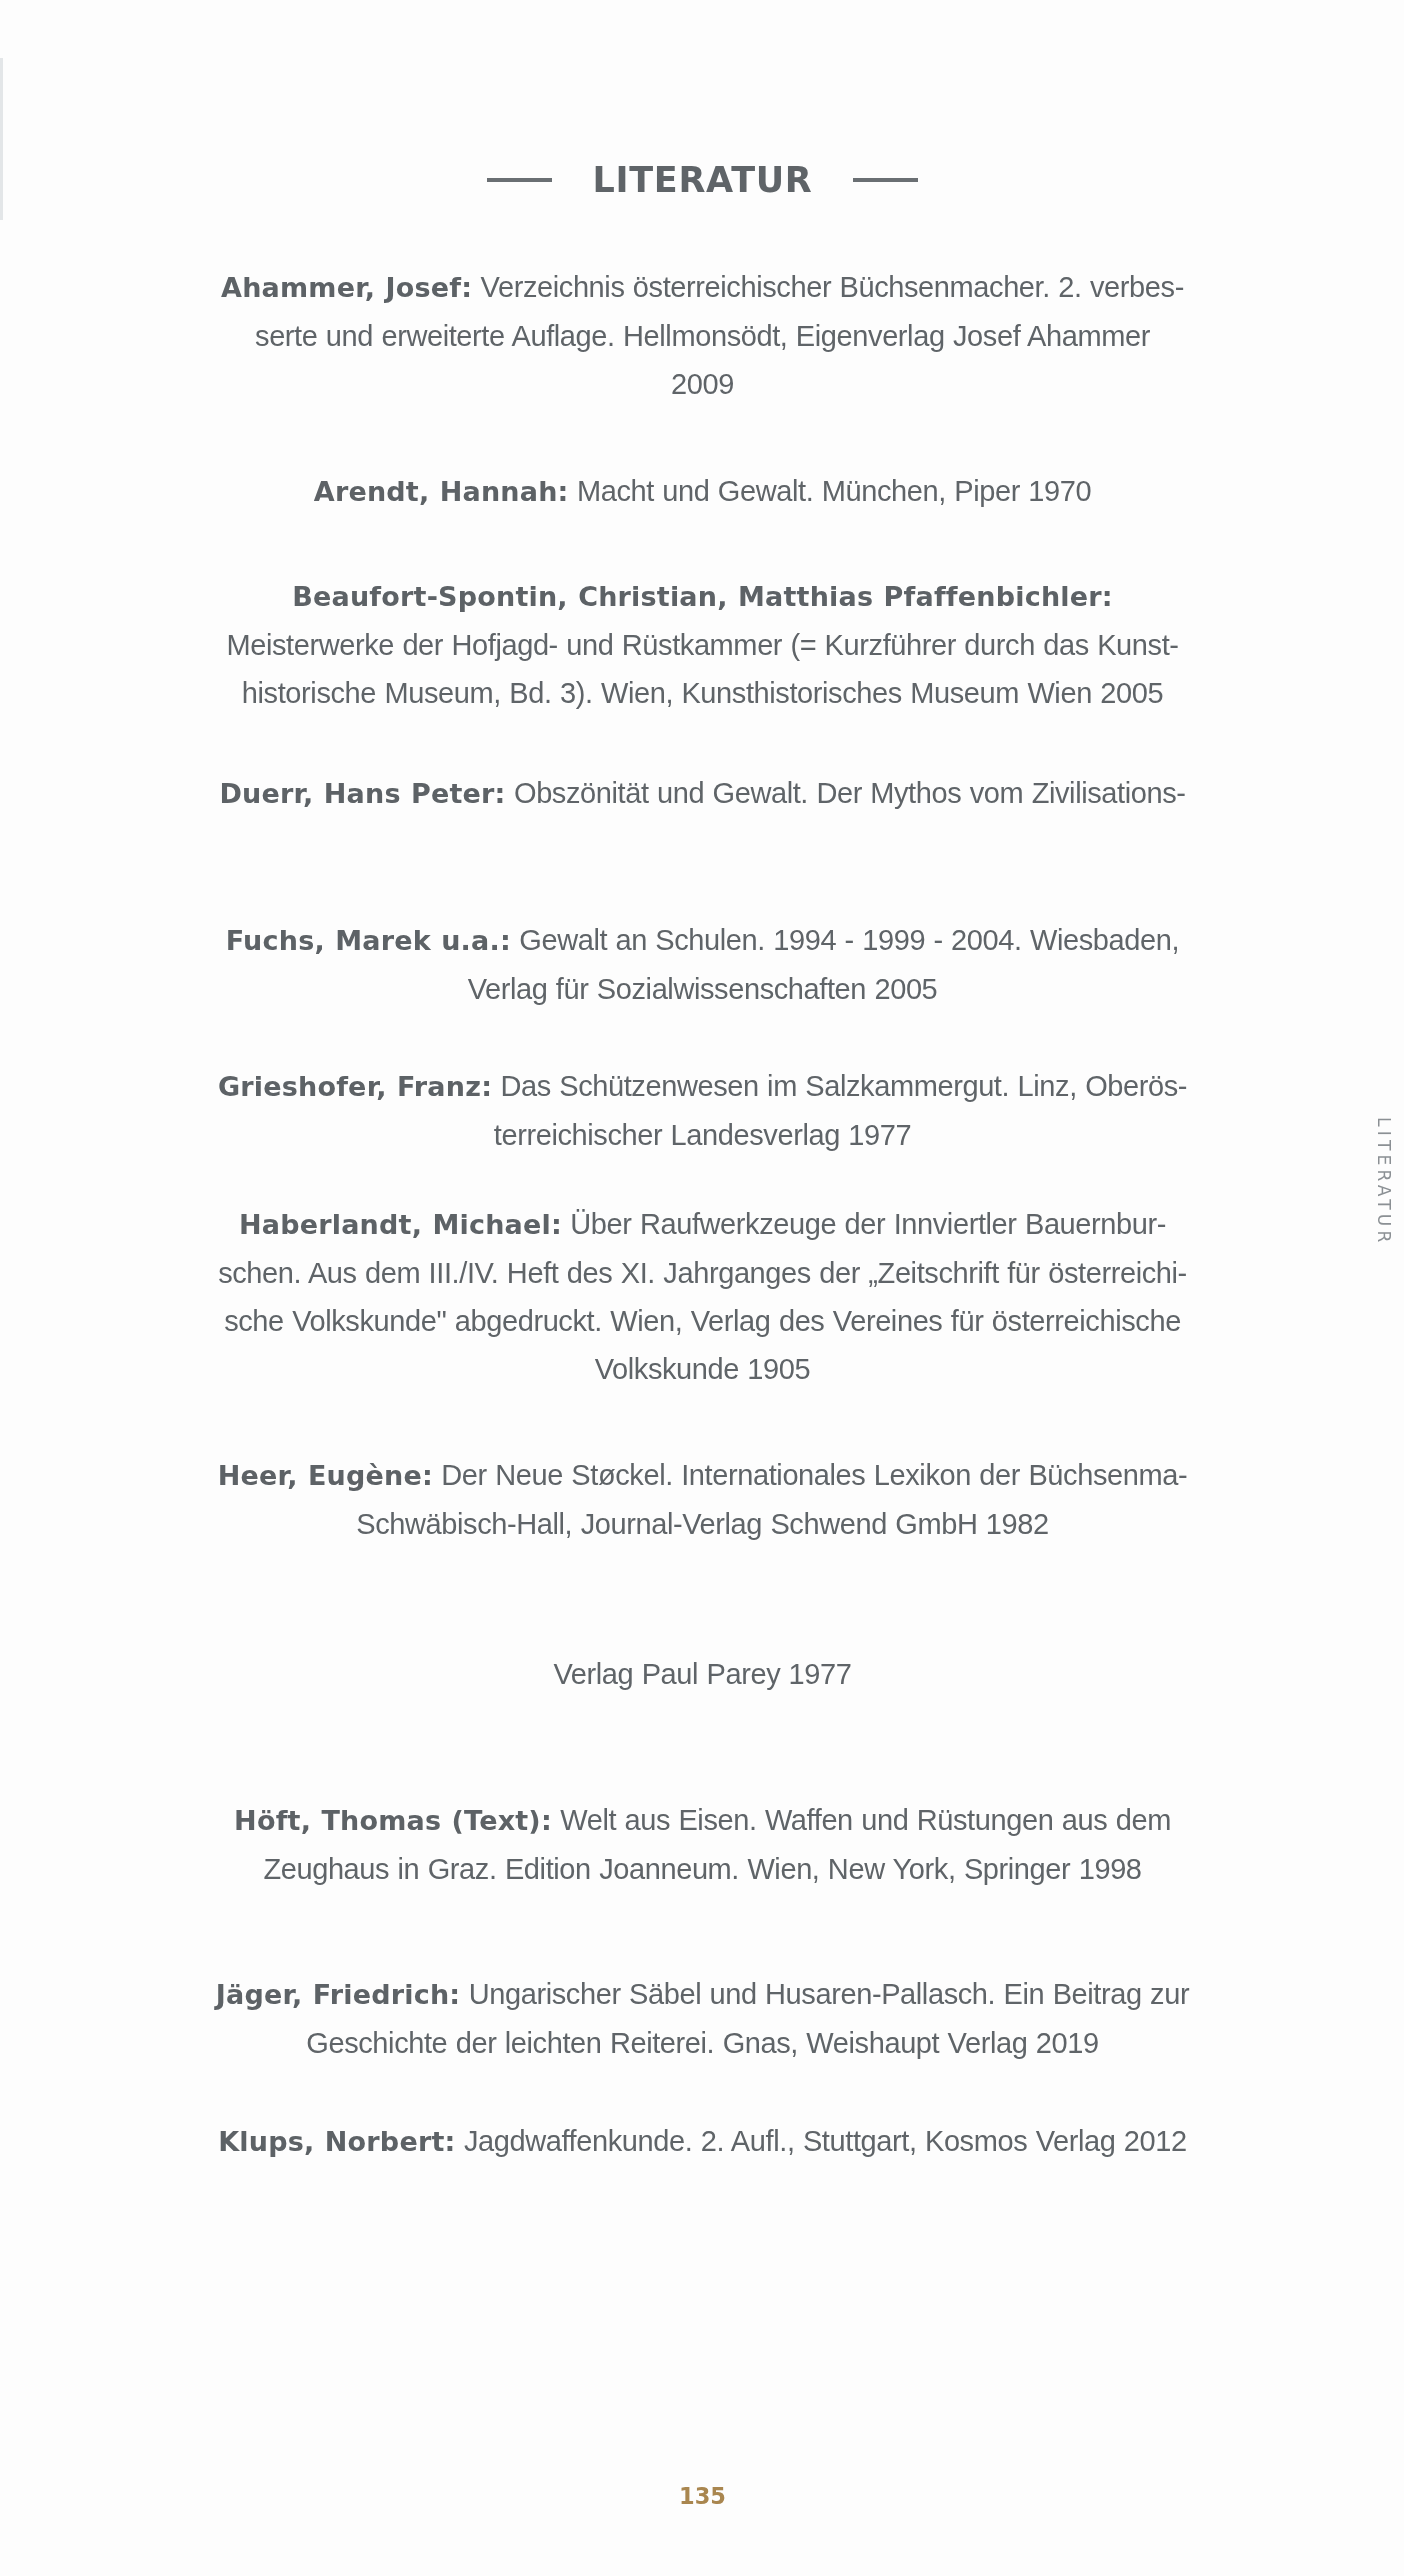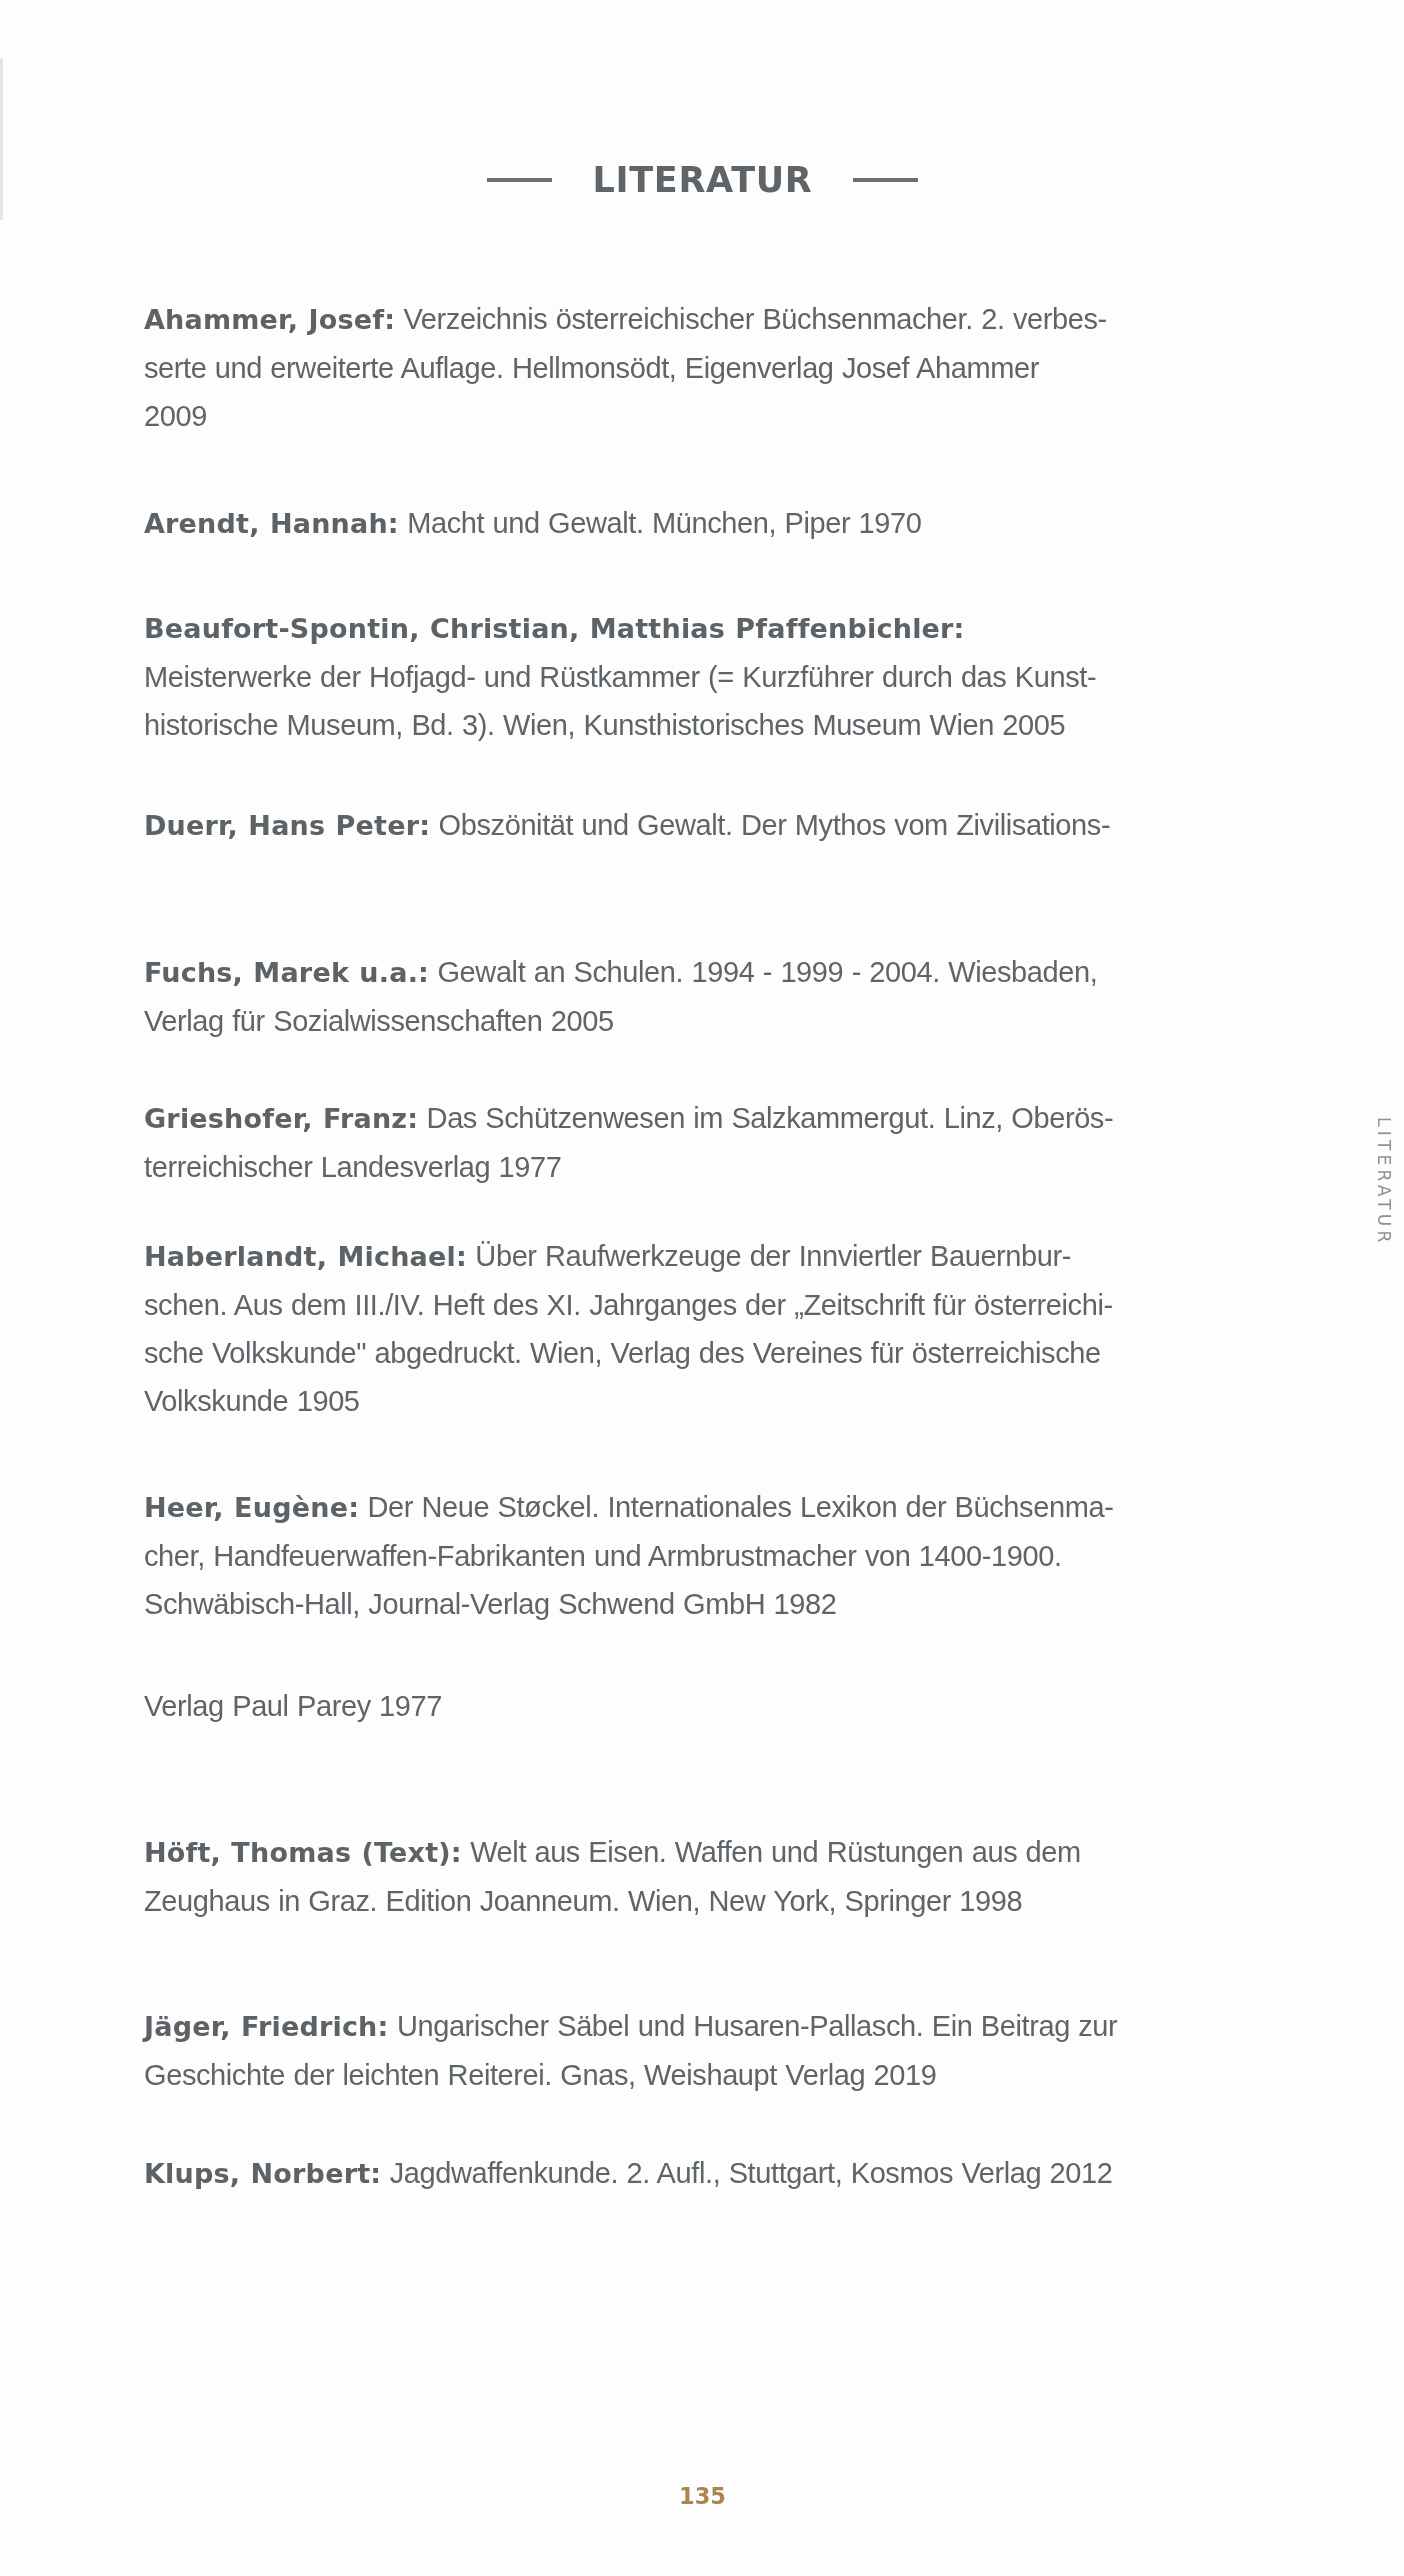--- a/index.html
+++ b/index.html
@@ -45,26 +45,26 @@
       letter-spacing: 0.7px;
       color: #5f6468;
     }
     .entries {
       position: absolute;
       top: 263px;
       left: 144px;
       width: 1117px;
     }
     .entry {
+      text-align: center;
       font-size: 29px;
       line-height: 48px;
       color: #5f6468;
       letter-spacing: -0.4px;
       word-spacing: 0.7px;
-      margin-top: 32px;
     }
     .entry .author {
       font-family: "DejaVu Sans", sans-serif;
       font-weight: bold;
       font-size: 27px;
       letter-spacing: 0.2px;
       color: #5d6266;
     }
     .entry .line { display: block; }
     .e-ahammer   { position: absolute; top: 0; }
@@ -150,21 +150,20 @@
 
   <div class="entry e-haberlandt">
     <span class="line"><span class="author">Haberlandt, Michael:</span><span> Über Raufwerkzeuge der Innviertler Bauernbur-</span></span>
     <span class="line">schen. Aus dem III./IV. Heft des XI. Jahrganges der „Zeitschrift für österreichi-</span>
     <span class="line">sche Volkskunde" abgedruckt. Wien, Verlag des Vereines für österreichische</span>
     <span class="line">Volkskunde 1905</span>
   </div>
 
   <div class="entry e-heer">
     <span class="line"><span class="author">Heer, Eugène:</span><span> Der Neue Støckel. Internationales Lexikon der Büchsenma-</span></span>
-    <span class="line">cher, Handfeuerwaffen-Fabrikanten und Armbrustmacher von 1400-1900.</span>
     <span class="line">Schwäbisch-Hall, Journal-Verlag Schwend GmbH 1982</span>
   </div>
 
   <div class="entry e-hoff">
     <span class="line">Verlag Paul Parey 1977</span>
   </div>
 
   <div class="entry e-hoeft">
     <span class="line"><span class="author">Höft, Thomas (Text):</span><span> Welt aus Eisen. Waffen und Rüstungen aus dem</span></span>
     <span class="line">Zeughaus in Graz. Edition Joanneum. Wien, New York, Springer 1998</span>

